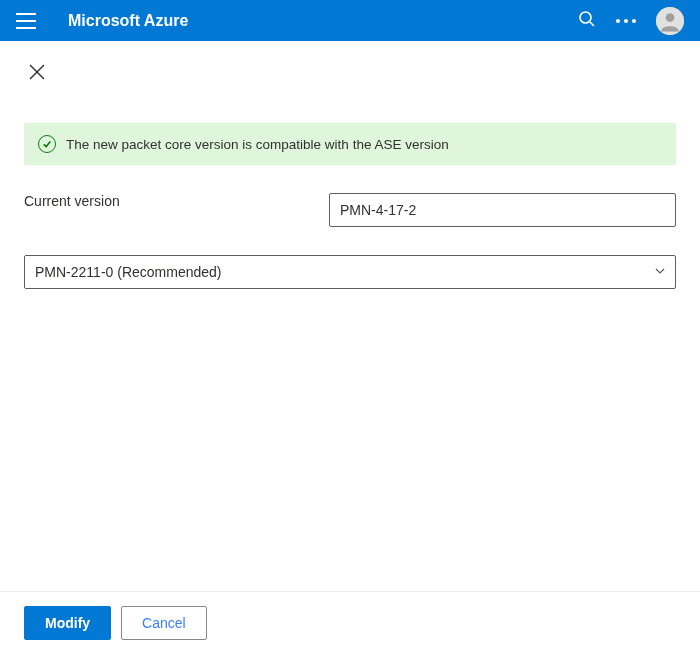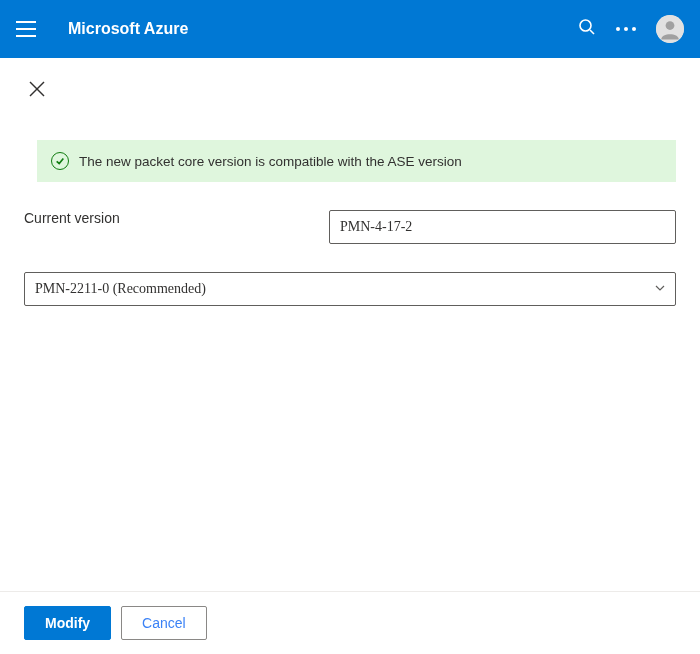--- a/index.html
+++ b/index.html
@@ -11,21 +11,21 @@
       font-family: "Segoe UI", -apple-system, BlinkMacSystemFont, sans-serif;
       width: 700px;
       height: 654px;
       background: #fff;
       overflow: hidden;
       position: relative;
     }
     
     .top-header {
       background: #0078d4;
-      height: 58px;
+      height: 41px;
       display: flex;
       align-items: center;
       padding: 0 16px;
       color: #fff;
     }
     .hamburger {
       width: 20px;
       height: 16px;
       display: flex;
       flex-direction: column;
@@ -98,21 +98,20 @@
       padding: 34px 24px 0 24px;
     }
     
     .banner {
       background: #dff6dd;
       padding: 12px 14px;
       display: flex;
       align-items: center;
       gap: 10px;
       margin-bottom: 28px;
-      margin-left: 13px;
     }
     .banner-icon {
       width: 18px;
       height: 18px;
       border: 1.5px solid #107c10;
       border-radius: 50%;
       display: flex;
       align-items: center;
       justify-content: center;
       flex-shrink: 0;
@@ -144,21 +143,21 @@
     .form-control {
       flex: 1;
     }
     .input, .select {
       width: 100%;
       height: 34px;
       border: 1px solid #605e5c;
       border-radius: 2px;
       padding: 0 10px;
       font-size: 14px;
-      font-family: Liberation Serif, serif;
+      font-family: Liberation Sans, sans-serif;
       color: #323130;
       background: #fff;
     }
     .select-wrap {
       position: relative;
       width: 100%;
       border-radius: 13px;
     }
     .select {
       padding-right: 32px;

